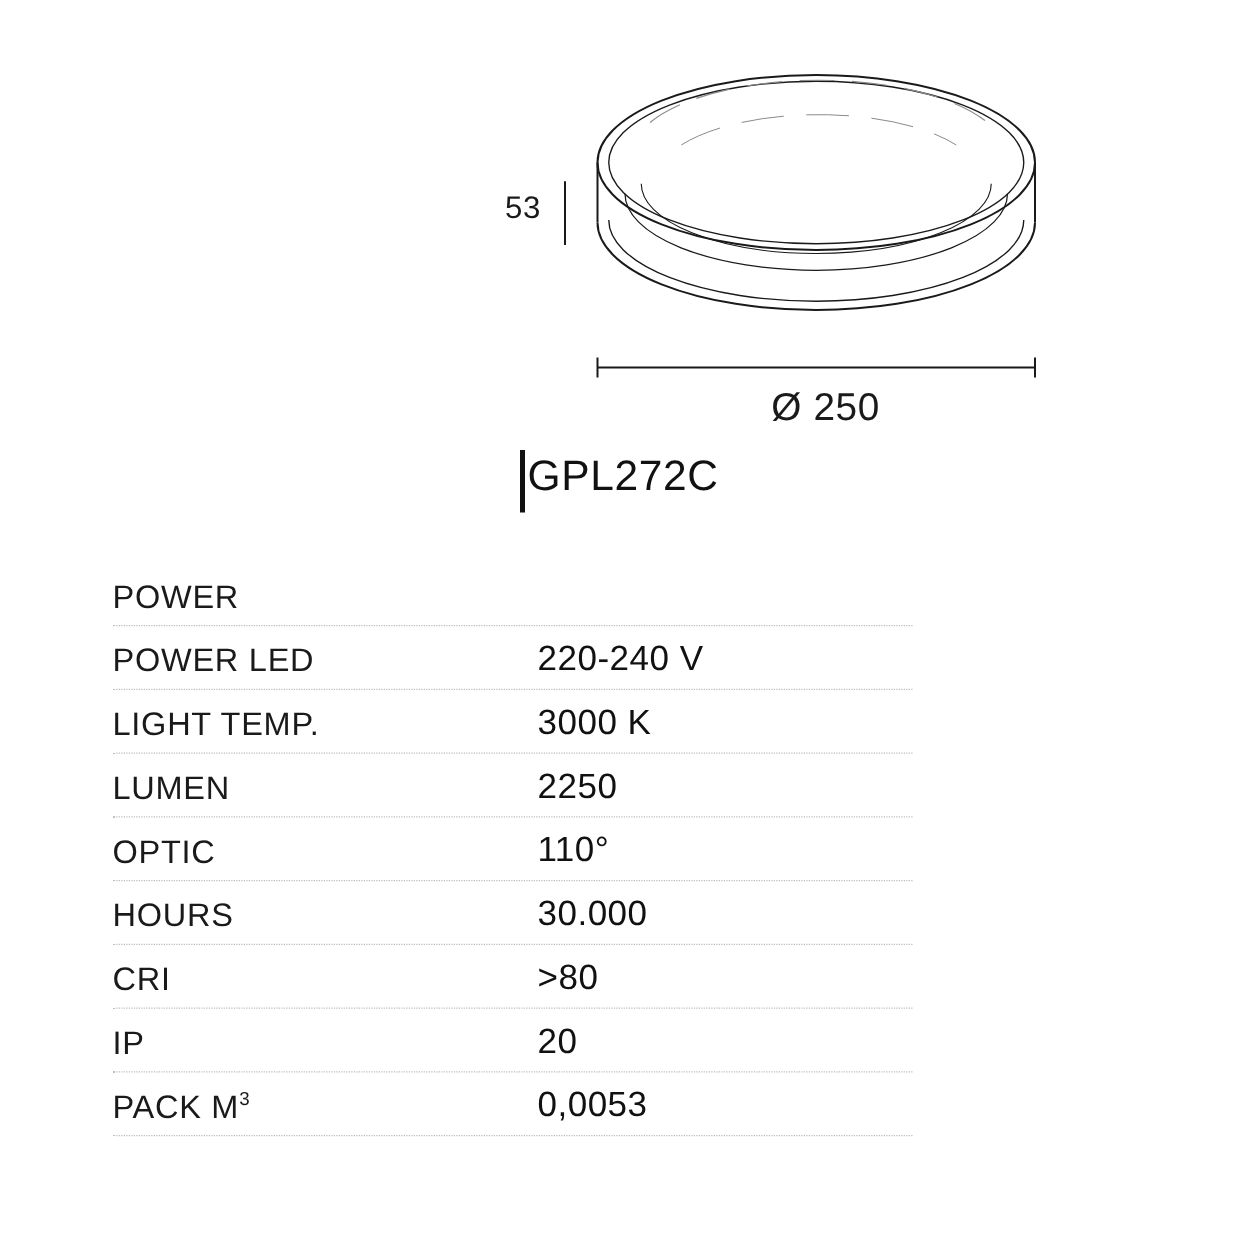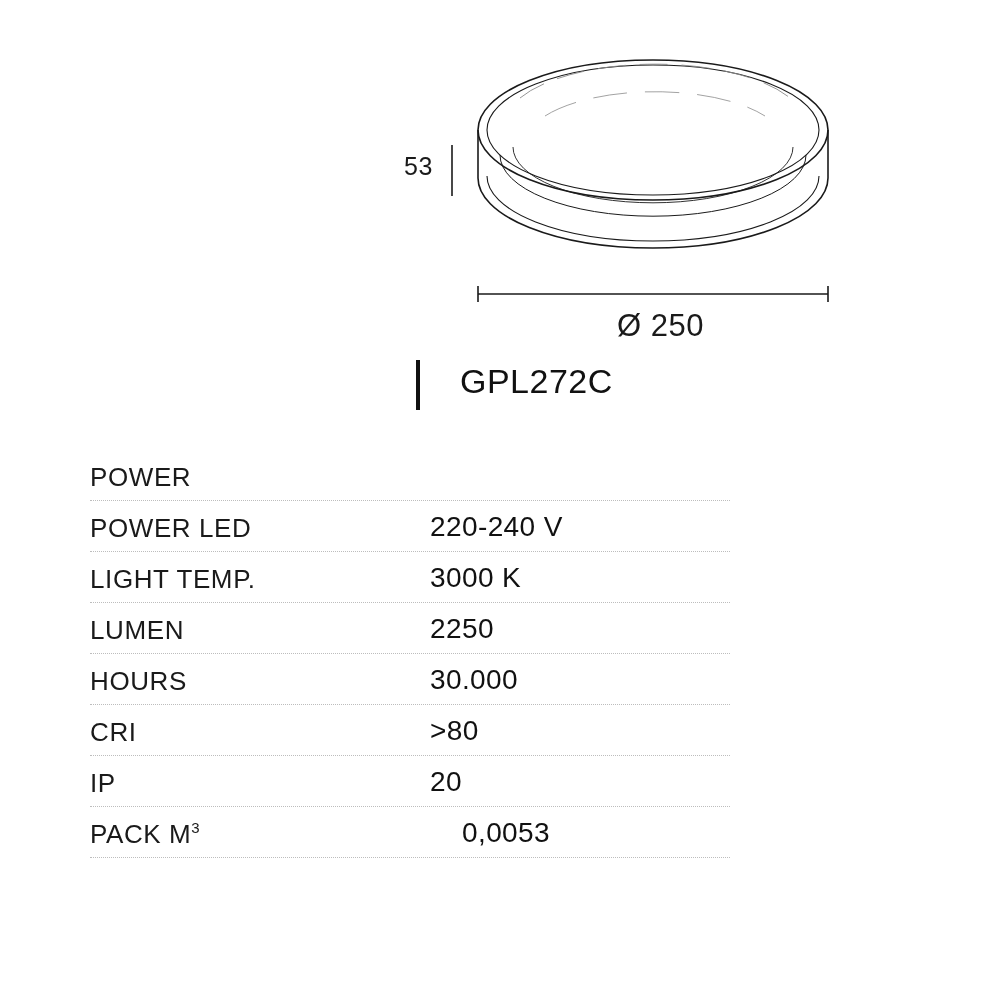--- a/index.html
+++ b/index.html
@@ -54,21 +54,21 @@
   .title-bar {
     position: absolute;
     left: 416px;
     top: 0px;
     width: 4px;
     height: 50px;
     background: #111111;
   }
   .title-text {
     position: absolute;
-    left: 460px;
+    left: 422px;
     top: 2px;
     font-size: 34px;
     letter-spacing: 0.5px;
     color: #111111;
   }
 
   
   .spec-table {
     position: absolute;
     left: 90px;
@@ -77,21 +77,20 @@
   }
   .spec-row {
     position: relative;
     height: 50px;
     display: flex;
     align-items: center;
     border-bottom: 1px dotted #bdbdbd;
   }
   .spec-row:last-child {
     border-bottom: 1px dotted #bdbdbd;
-    gap: 32px;
   }
   .spec-label {
     width: 340px;
     font-size: 26px;
     letter-spacing: 0.6px;
     color: #1a1a1a;
     padding-top: 4px;
     white-space: nowrap;
   }
   .spec-label .sup {
@@ -167,20 +166,24 @@
   <div class="spec-row">
     <div class="spec-label">LIGHT TEMP.</div>
     <div class="spec-value">3000 K</div>
   </div>
 
   <div class="spec-row">
     <div class="spec-label">LUMEN</div>
     <div class="spec-value">2250</div>
   </div>
 
+  <div class="spec-row">
+    <div class="spec-label">OPTIC</div>
+    <div class="spec-value">110°</div>
+  </div>
 
   <div class="spec-row">
     <div class="spec-label">HOURS</div>
     <div class="spec-value">30.000</div>
   </div>
 
   <div class="spec-row">
     <div class="spec-label">CRI</div>
     <div class="spec-value">&gt;80</div>
   </div>

